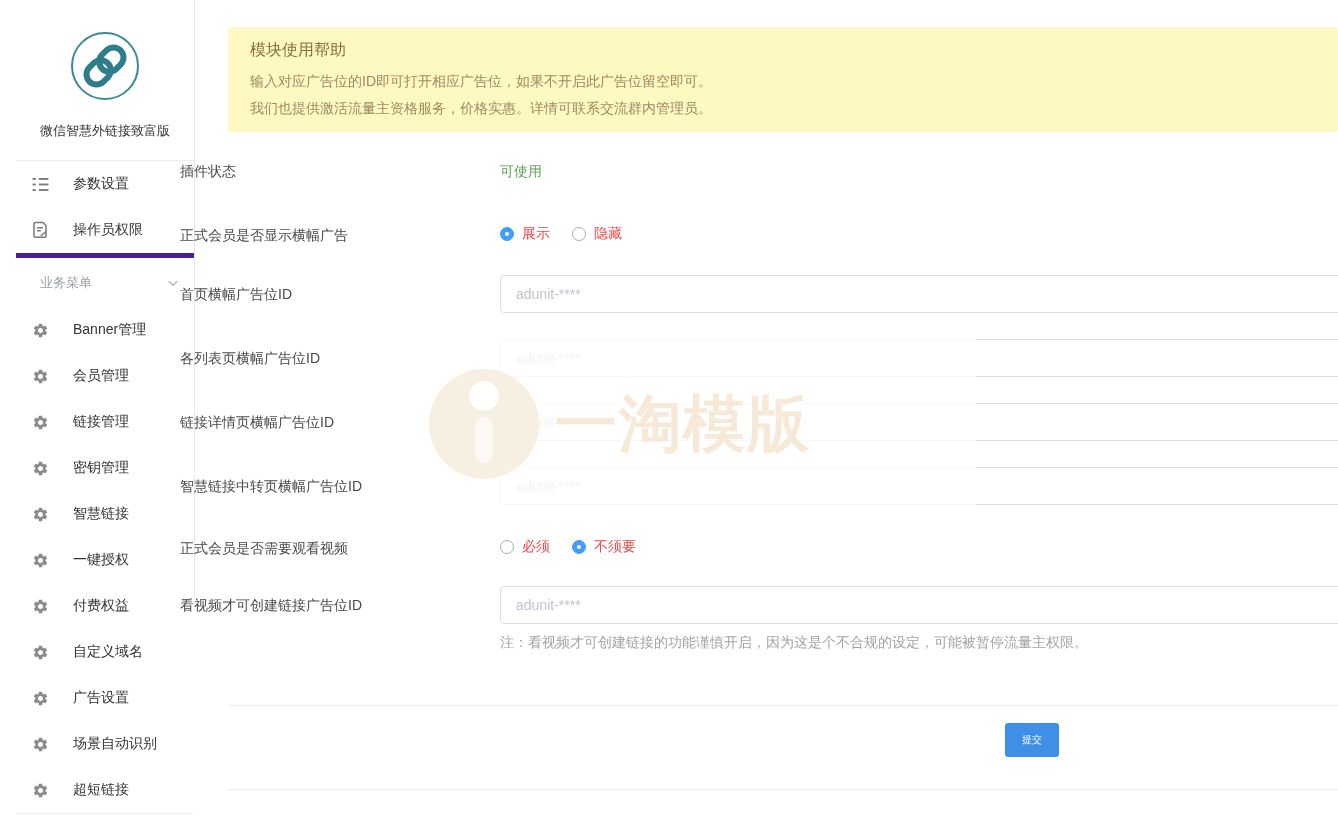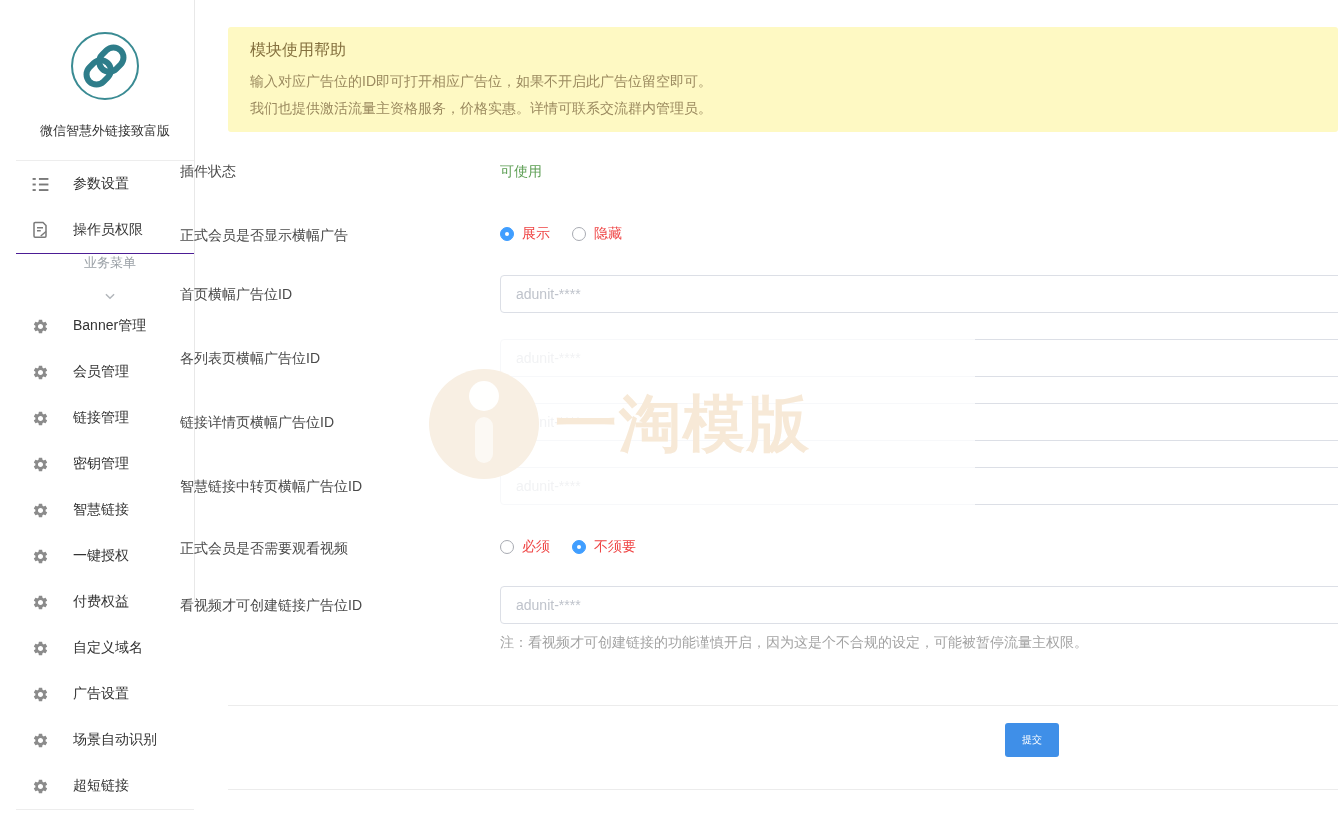--- a/index.html
+++ b/index.html
@@ -12,23 +12,23 @@
 
   
   .sidebar { position:absolute; left:16px; top:0; width:179px; height:600px;
              background:#fff; border-right:1px solid #e8e8e8; }
   .logo-wrap { width:72px; height:72px; margin:30px auto 0; }
   .app-title { text-align:center; font-size:13px; color:#333; margin-top:20px;
                padding-bottom:20px; border-bottom:1px solid #ededed; }
   .side-item { display:flex; align-items:center; height:46px; padding-left:14px; cursor:pointer; }
   .side-item .ic { width:20px; height:20px; flex:none; display:flex; align-items:center; justify-content:center; }
   .side-item .lbl { margin-left:23px; font-size:14px; color:#333; }
-  .top-menu { border-bottom:1px solid #4c1d95;text-align:right; }
+  .top-menu { border-bottom:5px solid #4c1d95;text-align:right; }
   .group-row { display:flex; align-items:center; justify-content:space-between;
-               height:49px; padding:0 14px 0 24px; cursor:pointer;flex-direction:column; }
+               height:49px; padding:0 14px 0 24px; cursor:pointer; }
   .group-lbl { font-size:13px; color:#9aa0a6; }
   .menu-list { border-bottom:1px solid #ededed; }
 
   
   .main { position:absolute; left:180px; top:0; right:0; height:819px; overflow:hidden; }
 
   .help { position:absolute; left:48px; right:0; top:27px; height:105px;
           background:#fef9c3; border-radius:3px; padding:13px 22px; }
   .help-title { font-size:16px; color:#85713f; margin:0 0 7px; font-weight:400; }
   .help-line { font-size:14px; color:#9b8a5f; line-height:27px; }

